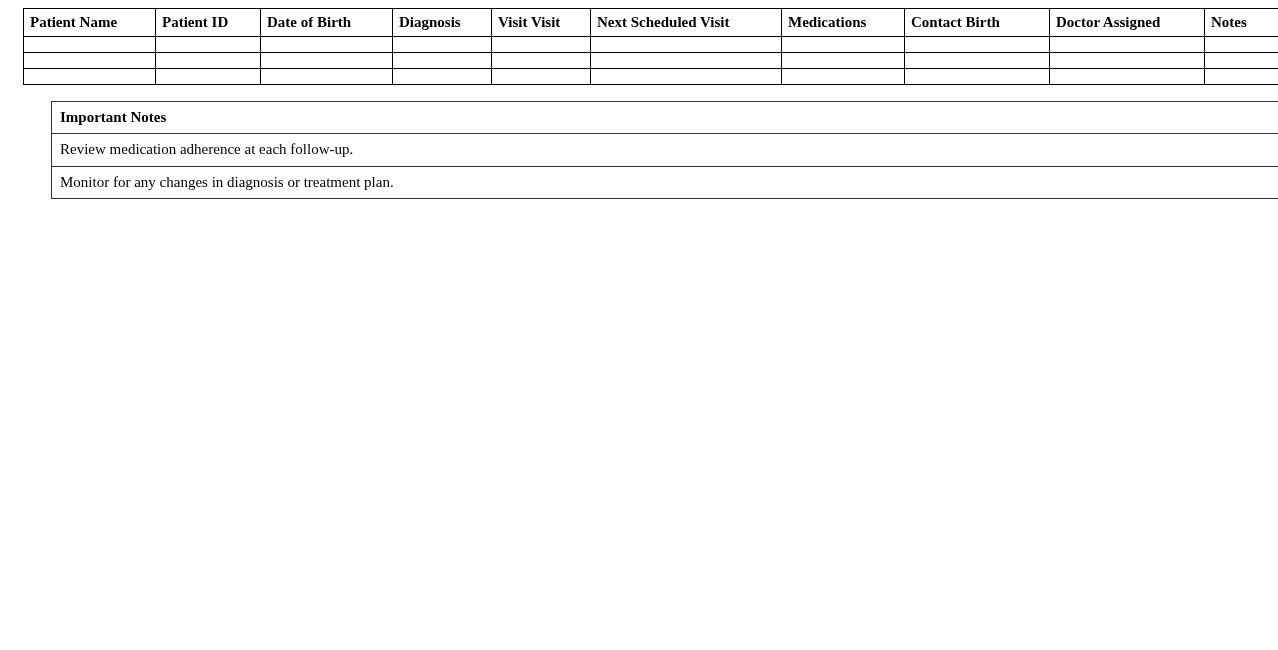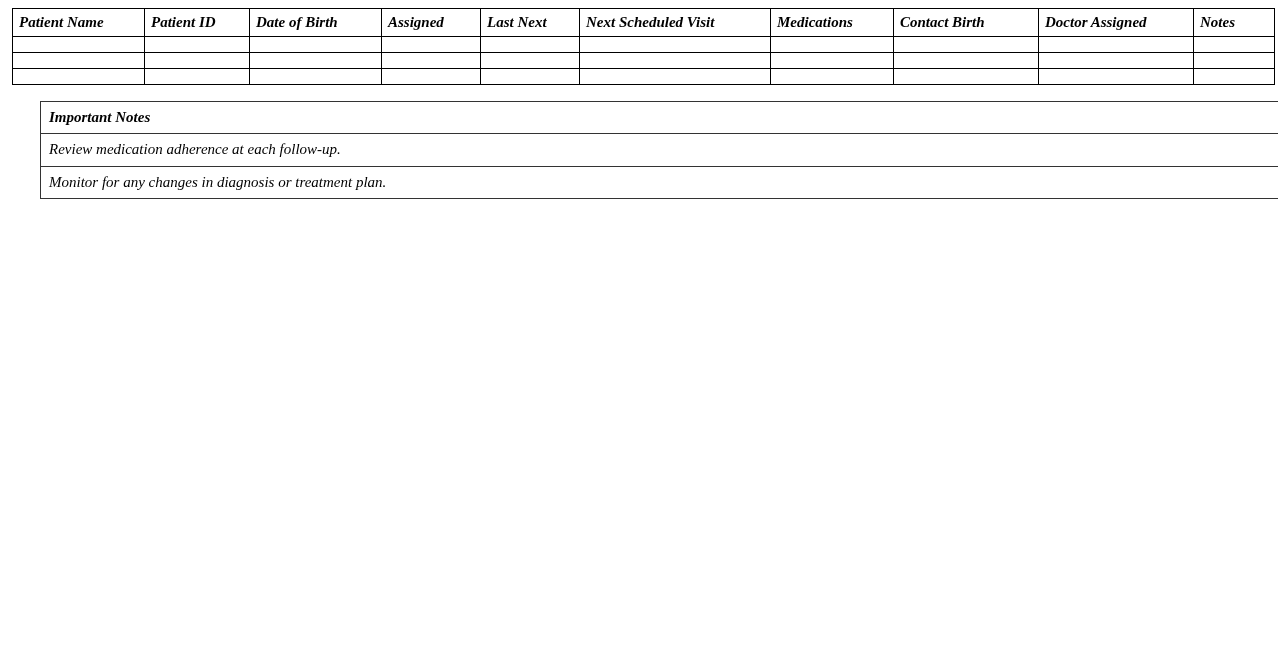--- a/index.html
+++ b/index.html
@@ -10,23 +10,22 @@
   body {
     width: 1278px;
     height: 650px;
     font-family: "Liberation Serif", "DejaVu Serif", serif;
     font-size: 15px;
     color: #000000;
     overflow: hidden;
   }
 
   .page {
-    padding: 8px 8px 0 12px;
+    padding: 8px 8px 0 23px;
     box-sizing: border-box;
-    font-style: italic;
   }
 
   table {
     border-collapse: collapse;
     table-layout: fixed;
   }
 
   
   .patient-table {
     width: 1262px;
@@ -88,22 +87,22 @@
       <col style="width:123px">
       <col style="width:145px">
       <col style="width:155px">
       <col style="width:81px">
     </colgroup>
     <thead>
       <tr>
         <th>Patient Name</th>
         <th>Patient ID</th>
         <th>Date of Birth</th>
-        <th>Assigned</th>
-        <th>Last Next</th>
+        <th>Diagnosis</th>
+        <th>Visit Visit</th>
         <th>Next Scheduled Visit</th>
         <th>Medications</th>
         <th>Contact Birth</th>
         <th>Doctor Assigned</th>
         <th>Notes</th>
       </tr>
     </thead>
     <tbody>
       <tr>
         <td></td>

